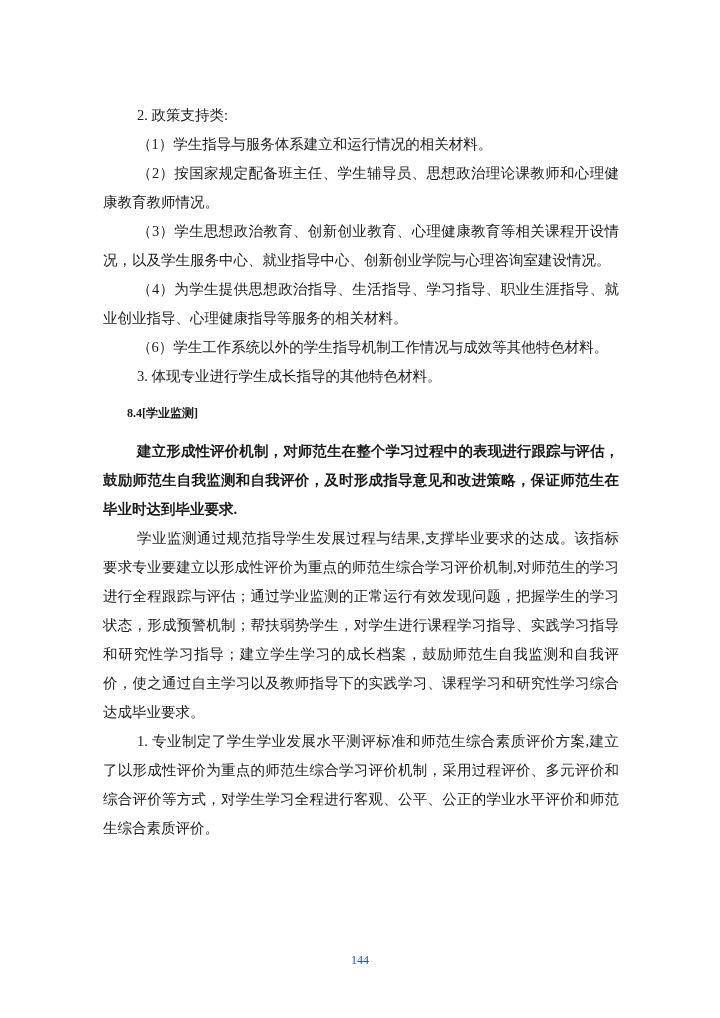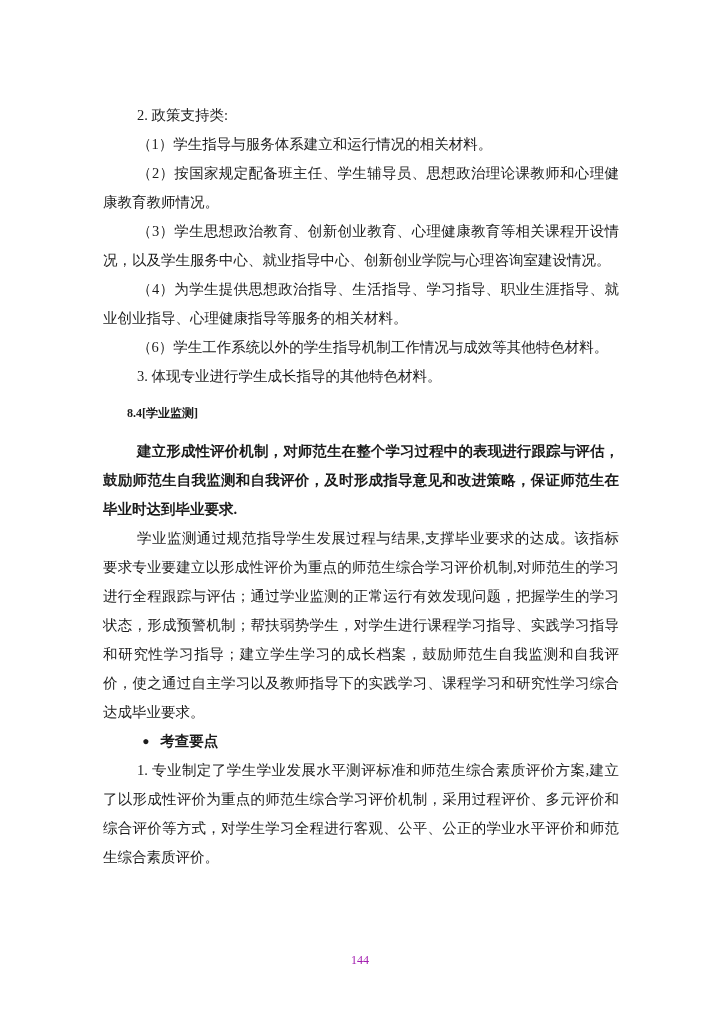--- a/index.html
+++ b/index.html
@@ -52,36 +52,35 @@
     vertical-align: 1px;
   }
   .footer {
     position: absolute;
     left: 0;
     top: 928px;
     width: 720px;
     text-align: center;
     font-size: 12px;
     line-height: 18px;
-    color: #a21caf;
+    color: #1d4ed8;
     font-family: "Liberation Serif", "DejaVu Serif", serif;
   }
 </style>
 </head>
 <body>
 
 <div class="page">
   <div class="content" id="content">
       <p class="para-body">2. 政策支持类:</p>
       <p class="para-body">（1）学生指导与服务体系建立和运行情况的相关材料。</p>
       <p class="para-body">（2）按国家规定配备班主任、学生辅导员、思想政治理论课教师和心理健康教育教师情况。</p>
       <p class="para-body">（3）学生思想政治教育、创新创业教育、心理健康教育等相关课程开设情况，以及学生服务中心、就业指导中心、创新创业学院与心理咨询室建设情况。</p>
       <p class="para-body">（4）为学生提供思想政治指导、生活指导、学习指导、职业生涯指导、就业创业指导、心理健康指导等服务的相关材料。</p>
       <p class="para-body">（6）学生工作系统以外的学生指导机制工作情况与成效等其他特色材料。</p>
       <p class="para-body">3. 体现专业进行学生成长指导的其他特色材料。</p>
       <p class="para-heading">8.4[学业监测]</p>
       <p class="para-bold">建立形成性评价机制，对师范生在整个学习过程中的表现进行跟踪与评估，鼓励师范生自我监测和自我评价，及时形成指导意见和改进策略，保证师范生在毕业时达到毕业要求.</p>
       <p class="para-body">学业监测通过规范指导学生发展过程与结果,支撑毕业要求的达成。该指标要求专业要建立以形成性评价为重点的师范生综合学习评价机制,对师范生的学习进行全程跟踪与评估；通过学业监测的正常运行有效发现问题，把握学生的学习状态，形成预警机制；帮扶弱势学生，对学生进行课程学习指导、实践学习指导和研究性学习指导；建立学生学习的成长档案，鼓励师范生自我监测和自我评价，使之通过自主学习以及教师指导下的实践学习、课程学习和研究性学习综合达成毕业要求。</p>
-      <p class="para-bullet"><span class="bullet-dot">●</span><span>考查要点</span></p>
       <p class="para-body">1. 专业制定了学生学业发展水平测评标准和师范生综合素质评价方案,建立了以形成性评价为重点的师范生综合学习评价机制，采用过程评价、多元评价和综合评价等方式，对学生学习全程进行客观、公平、公正的学业水平评价和师范生综合素质评价。</p>
     </div>
   <div class="footer">144</div>
 </div>
 
 </body></html>

